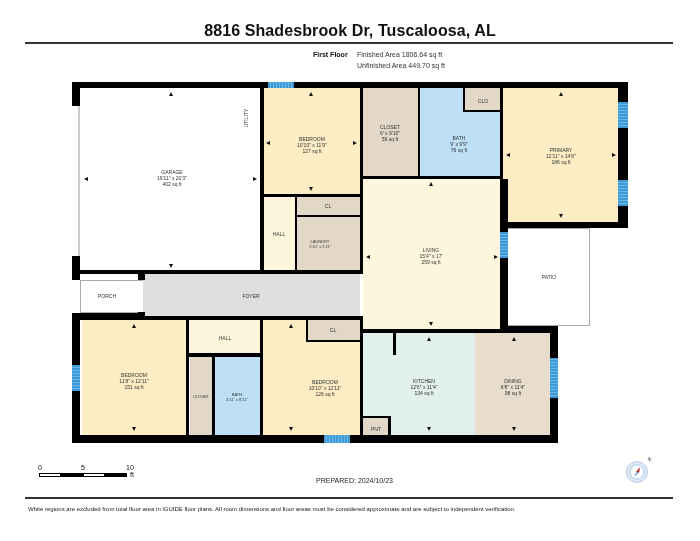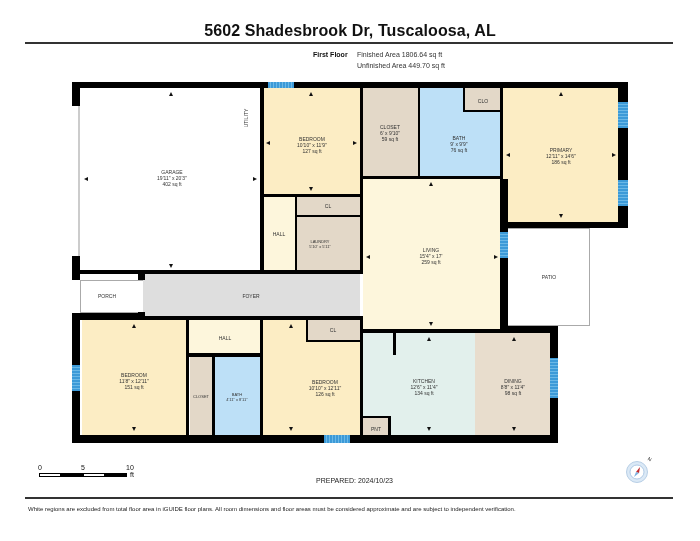--- a/index.html
+++ b/index.html
@@ -23,21 +23,21 @@
   .scale{position:absolute;left:38px;top:473px;}
   .scale-num{position:absolute;font-size:7px;top:-9px;}
   .scale-bar{position:absolute;top:0;height:4px;box-sizing:border-box;border:1px solid #000;}
   .prepared{position:absolute;left:316px;top:477px;font-size:7px;color:#222;}
   .footer{position:absolute;left:28px;top:506px;font-size:6px;color:#222;}
   .compass{position:absolute;left:626px;top:461px;width:22px;height:22px;border-radius:50%;background:#dbe9f6;border:1px solid #b8cfe6;box-sizing:border-box;}
 </style>
 </head>
 <body>
 
-<div class="title">5602 Shadesbrook Dr, Tuscaloosa, AL</div>
+<div class="title">8816 Shadesbrook Dr, Tuscaloosa, AL</div>
 <div class="hr" style="top:42px;"></div>
 <div class="floor-label">First Floor</div>
 <div class="area-line" style="top:51px;">Finished Area 1806.64 sq ft</div>
 <div class="area-line" style="top:62px;">Unfinished Area 449.70 sq ft</div>
 
 <div class="plan">
 
   <div class="room" style="left:82px;top:88px;width:180px;height:182px;background:#fff;"></div>
   <div class="room" style="left:264px;top:88px;width:96px;height:107px;background:#fcedc4;"></div>
   <div class="room" style="left:297px;top:197px;width:63px;height:18px;background:#e3d8c8;"></div>

